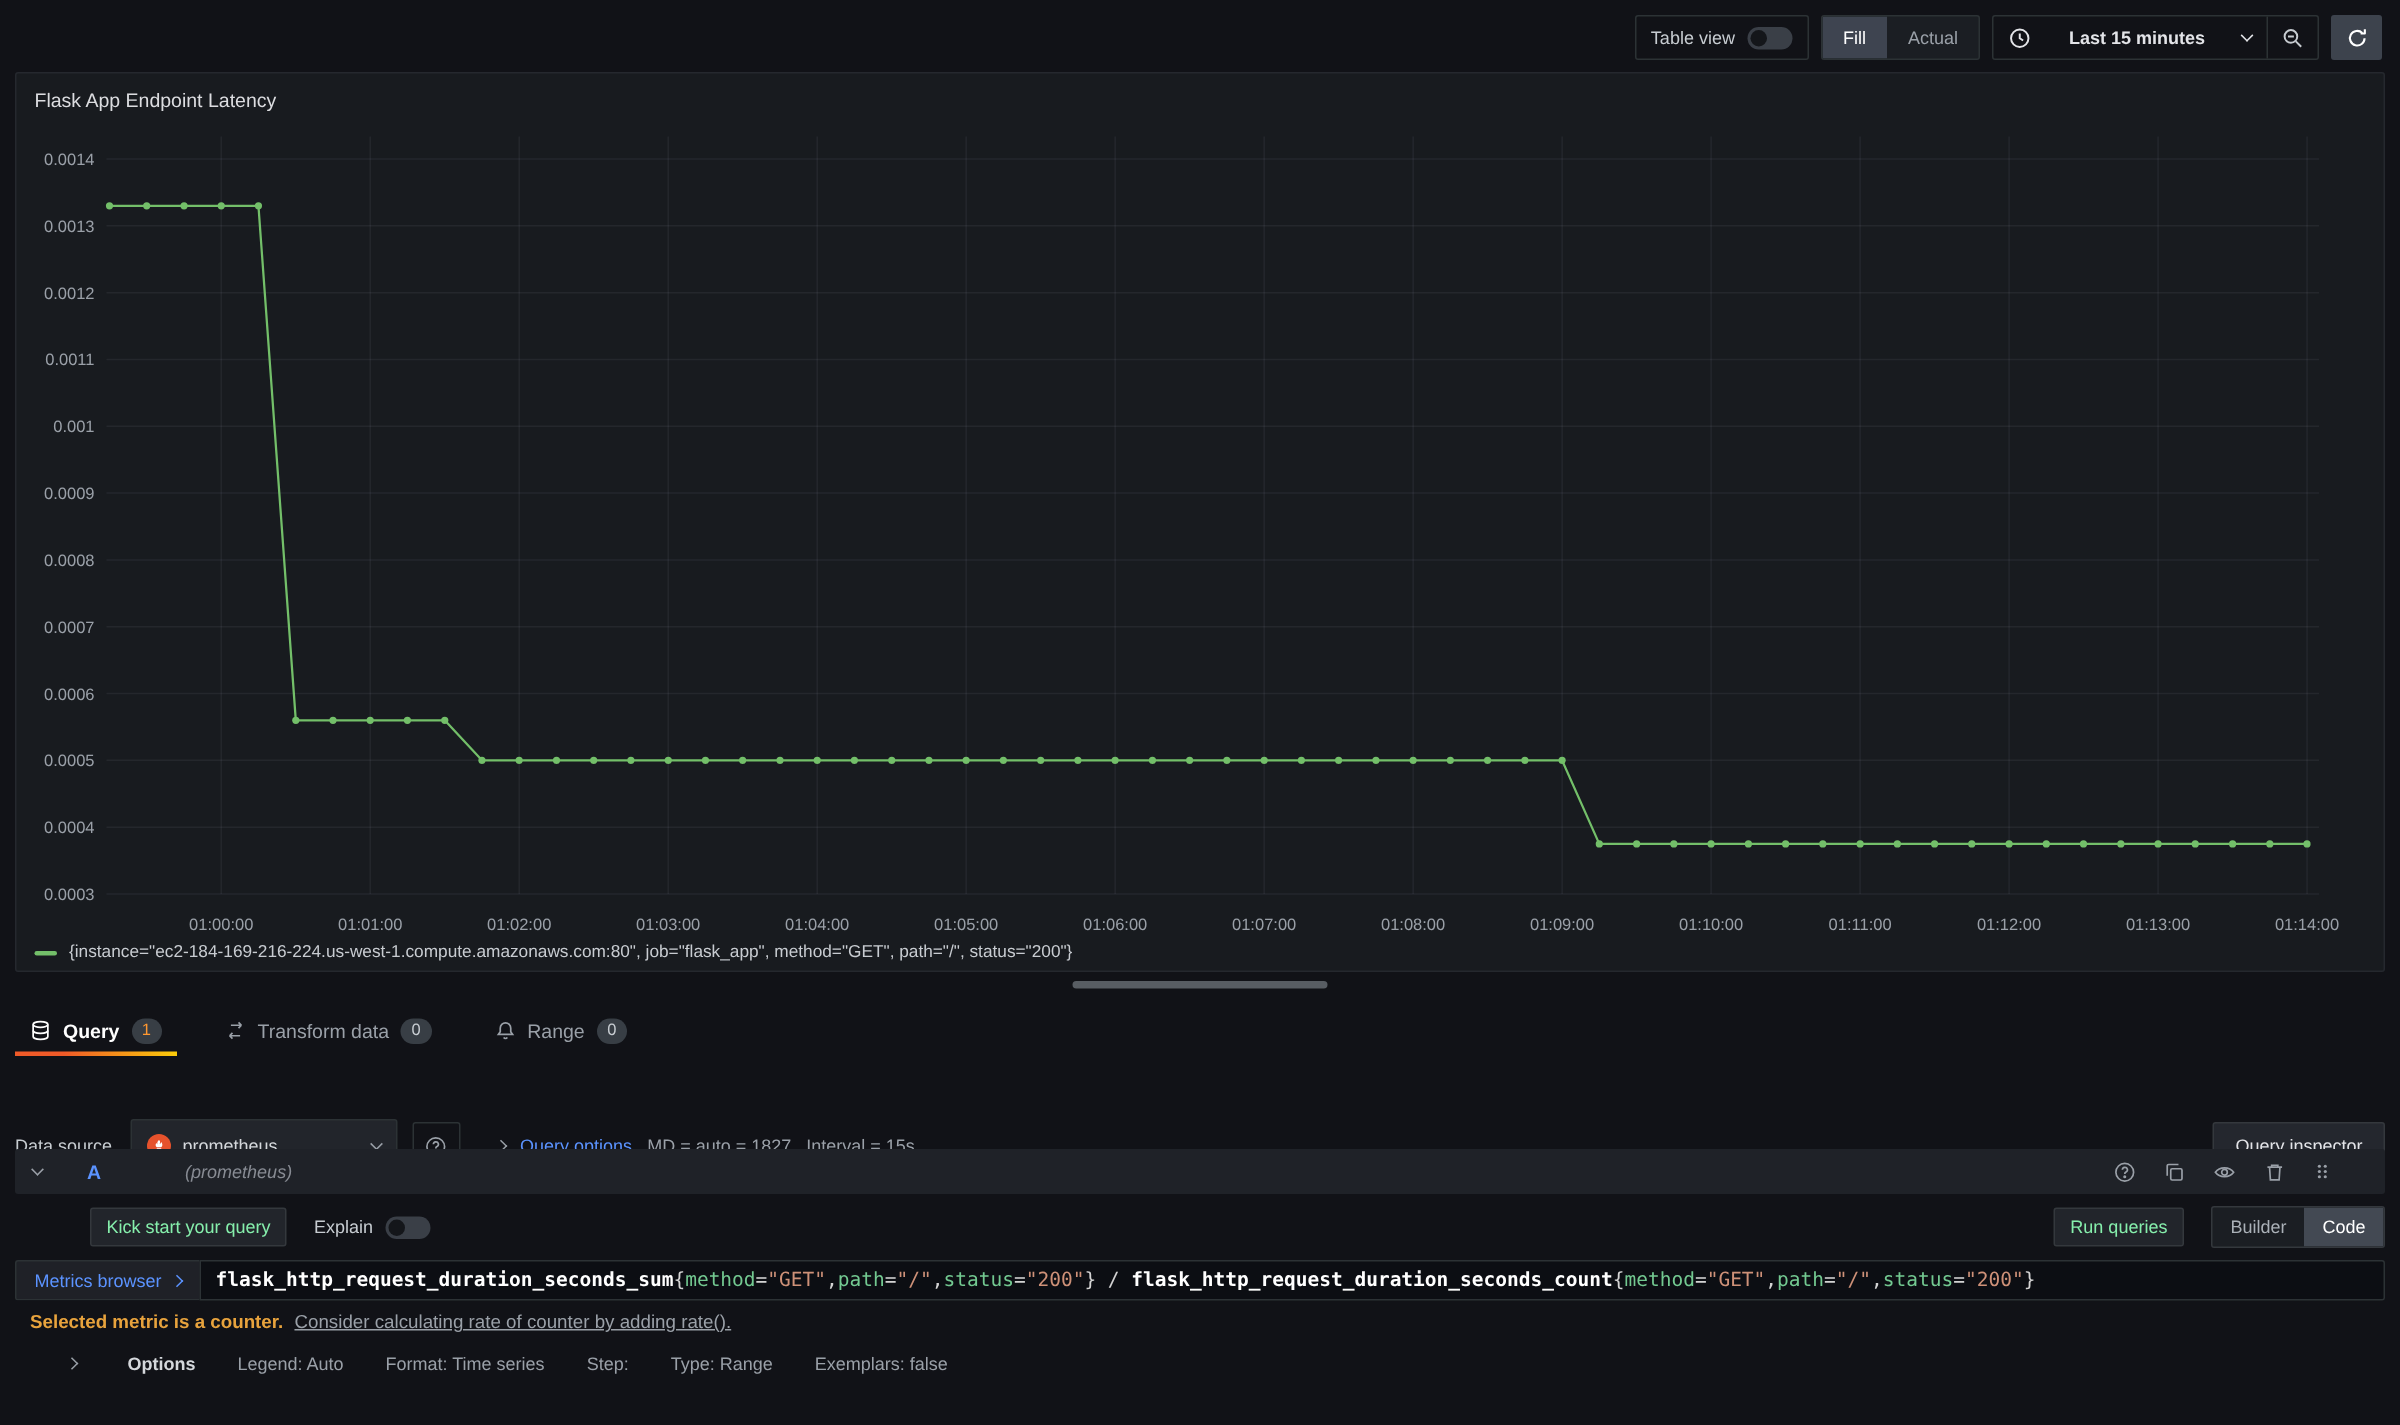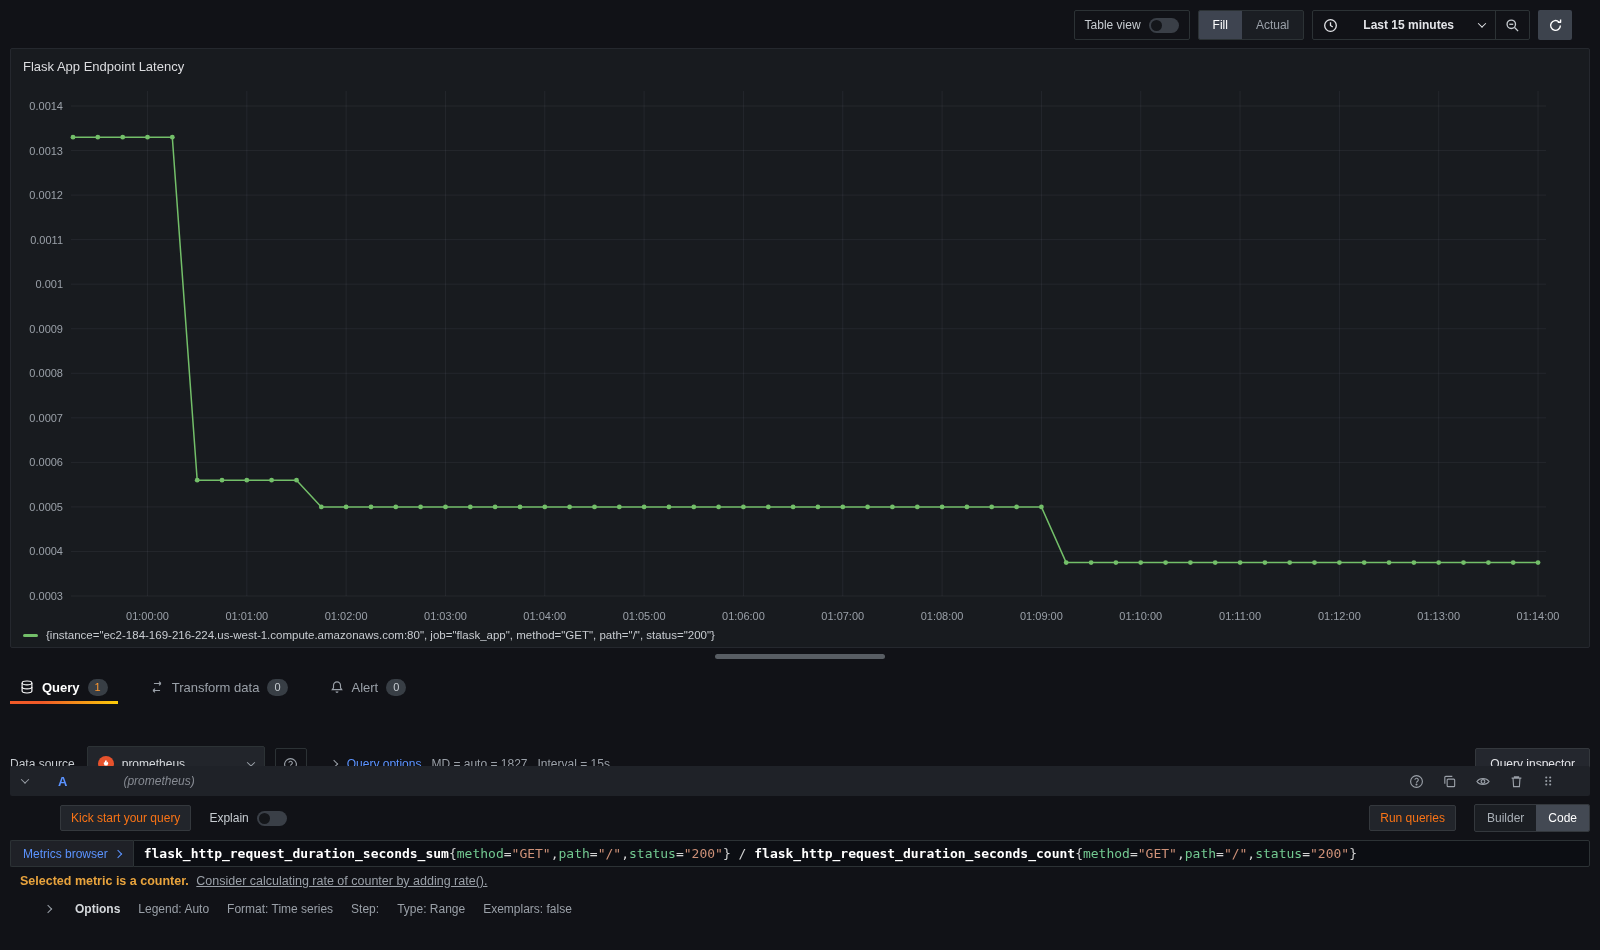--- a/index.html
+++ b/index.html
@@ -6,21 +6,21 @@
   html,body { width:1600px; height:950px; }
   body {
     background:#111217;
     font-family:"Liberation Sans", sans-serif;
     color:#ccccdc;
     position:relative;
     overflow:hidden;
     font-size:12px;
   }
   
-  .topbar { position:absolute; top:10px; right:28px; display:flex; align-items:center; gap:8px; height:30px; }
+  .topbar { position:absolute; top:10px; right:12px; display:flex; align-items:center; gap:8px; height:30px; }
   .tb-group { display:flex; align-items:center; height:30px; border:1px solid #2c3235; border-radius:2px; background:#111217; }
   .tv-group { padding:0 10px; gap:8px; display:flex; align-items:center; color:#c7ccd1; font-weight:500; }
   .toggle { width:30px; height:15px; border-radius:8px; background:#3a3f47; position:relative; cursor:pointer; }
   .toggle .knob { position:absolute; left:2px; top:2px; width:11px; height:11px; border-radius:50%; background:#14161a; }
   .seg-group { overflow:hidden; background:#1b1e23; }
   .seg { height:28px; display:flex; align-items:center; padding:0 14px; color:#9aa0a8; font-weight:500; cursor:pointer; }
   .seg.active { background:#3e4450; color:#ffffff; }
   .time-group { display:flex; align-items:center; }
   .time-main { display:flex; align-items:center; gap:25px; padding:0 10px; height:28px; color:#e3e4e8; font-weight:600; cursor:pointer; }
   .time-zoom { width:34px; height:28px; display:flex; align-items:center; justify-content:center; border-left:1px solid #2c3235; color:#c7ccd1; cursor:pointer; }
@@ -56,36 +56,36 @@
   .spacer { flex:1; }
   .btn-secondary { height:32px; padding:0 14px; background:#24272e; border:1px solid #34383d; border-radius:2px; color:#e3e4e8; font-weight:500; font-size:12px; display:flex; align-items:center; cursor:pointer; }
   
   .query-section { position:absolute; top:766px; left:10px; right:10px; }
   .q-header { height:30px; background:#1f2228; border-radius:2px; display:flex; align-items:center; gap:16px; padding:0 12px; }
   .q-ref { color:#5b93ff; font-weight:700; font-size:13px; margin-left:14px; }
   .q-hint { font-style:italic; color:#878b93; margin-left:40px; }
   .q-icons { display:flex; align-items:center; gap:18px; color:#9aa0a8; padding-right:24px; }
   .q-icons .icon { cursor:pointer; }
   .q-toolbar { margin-top:8px; display:flex; align-items:center; gap:18px; padding-left:50px; }
-  .btn-small { height:26px; padding:0 10px; background:#22252b; border:1px solid #34383d; border-radius:2px; color:#f97316; font-size:12px; display:flex; align-items:center; cursor:pointer; }
+  .btn-small { height:26px; padding:0 10px; background:#22252b; border:1px solid #34383d; border-radius:2px; color:#86efac; font-size:12px; display:flex; align-items:center; cursor:pointer; }
   .explain-wrap { display:flex; align-items:center; gap:8px; color:#c7ccd1; }
   .mode-group { display:flex; border:1px solid #34383d; border-radius:2px; overflow:hidden; background:#1b1e23; }
   .mode-seg { height:26px; padding:0 12px; display:flex; align-items:center; color:#aab0b7; cursor:pointer; }
   .mode-seg.active { background:#434953; color:#ffffff; font-weight:500; }
   .q-editor { margin-top:8px; display:flex; align-items:stretch; }
   .mb-label { display:flex; align-items:center; gap:7px; padding:0 12px; background:#1f2127; border:1px solid #2c3235; border-right:none; border-radius:2px 0 0 2px; color:#5b93ff; font-weight:500; cursor:pointer; white-space:nowrap; }
   .code-box { flex:1; background:#0c0e13; border:1px solid #2c3235; border-radius:0 2px 2px 0; padding:5px 10px; font-family:"DejaVu Sans Mono", monospace; font-size:13px; white-space:nowrap; overflow:hidden; color:#d4d4d4; cursor:text; }
   .tok-metric { color:#ffffff; font-weight:700;text-align:right; }
   .tok-label { color:#73c991; }
   .tok-string { color:#ce9178; }
   .tok-punct { color:#d4d4d4; }
   .q-warning { margin-top:7px; padding-left:10px; font-size:12.5px; }
   .warn-bold { color:#e8a33d; font-weight:600; }
   .warn-link { color:#9aa0a8; text-decoration:underline; cursor:pointer; margin-left:4px; }
-  .q-options { margin-top:14px; padding-left:35px; display:flex; align-items:center; gap:18px; color:#9aa0a8; }
+  .q-options { margin-top:14px; padding-left:35px; display:flex; align-items:center; gap:28px; color:#9aa0a8; }
   .opt-title { color:#d5d8dc; font-weight:600; margin-left:6px; }
 </style>
 </head>
 <body>
 
 <div class="topbar">
   <div class="tb-group tv-group">
     <span>Table view</span>
     <span class="toggle">
         <span class="knob"></span>
@@ -274,21 +274,21 @@
     <span>Transform data</span>
     <span class="badge">0</span>
   </div>
   <div class="tab">
     <span class="icon">
       <svg width="14" height="14" viewBox="0 0 16 16" fill="none" stroke="currentColor" stroke-width="1.3">
           <path d="M8 2.2 a4 4 0 0 1 4 4 v2.8 l1.4 2 H2.6 l1.4-2 V6.2 a4 4 0 0 1 4-4 z"></path>
           <path d="M6.7 13.2 a1.4 1.4 0 0 0 2.6 0"></path>
         </svg>
     </span>
-    <span>Alert</span>
+    <span>Range</span>
     <span class="badge">0</span>
   </div>
 </div>
 
 <div class="ds-row">
   <span class="ds-label">Data source</span>
   <div class="ds-select">
     <span class="prom-circle">
       <svg width="10" height="10" viewBox="0 0 16 16" fill="#ffffff">
           <path d="M8 1.5c1.9 1.6 1.2 3.2.6 4.4.9-.3 1.7-1 1.8-2.1 1.3 1.5 1.9 4.4-.2 5.6H5.8C4.1 8.3 3.9 5.9 5.4 4.4c0 .8.3 1.5 1 1.9C5.8 4.7 6.2 3 8 1.5zM5.6 10.4h4.8v1.2H5.6zM6.4 12.4h3.2v1.1H6.4z"></path>

